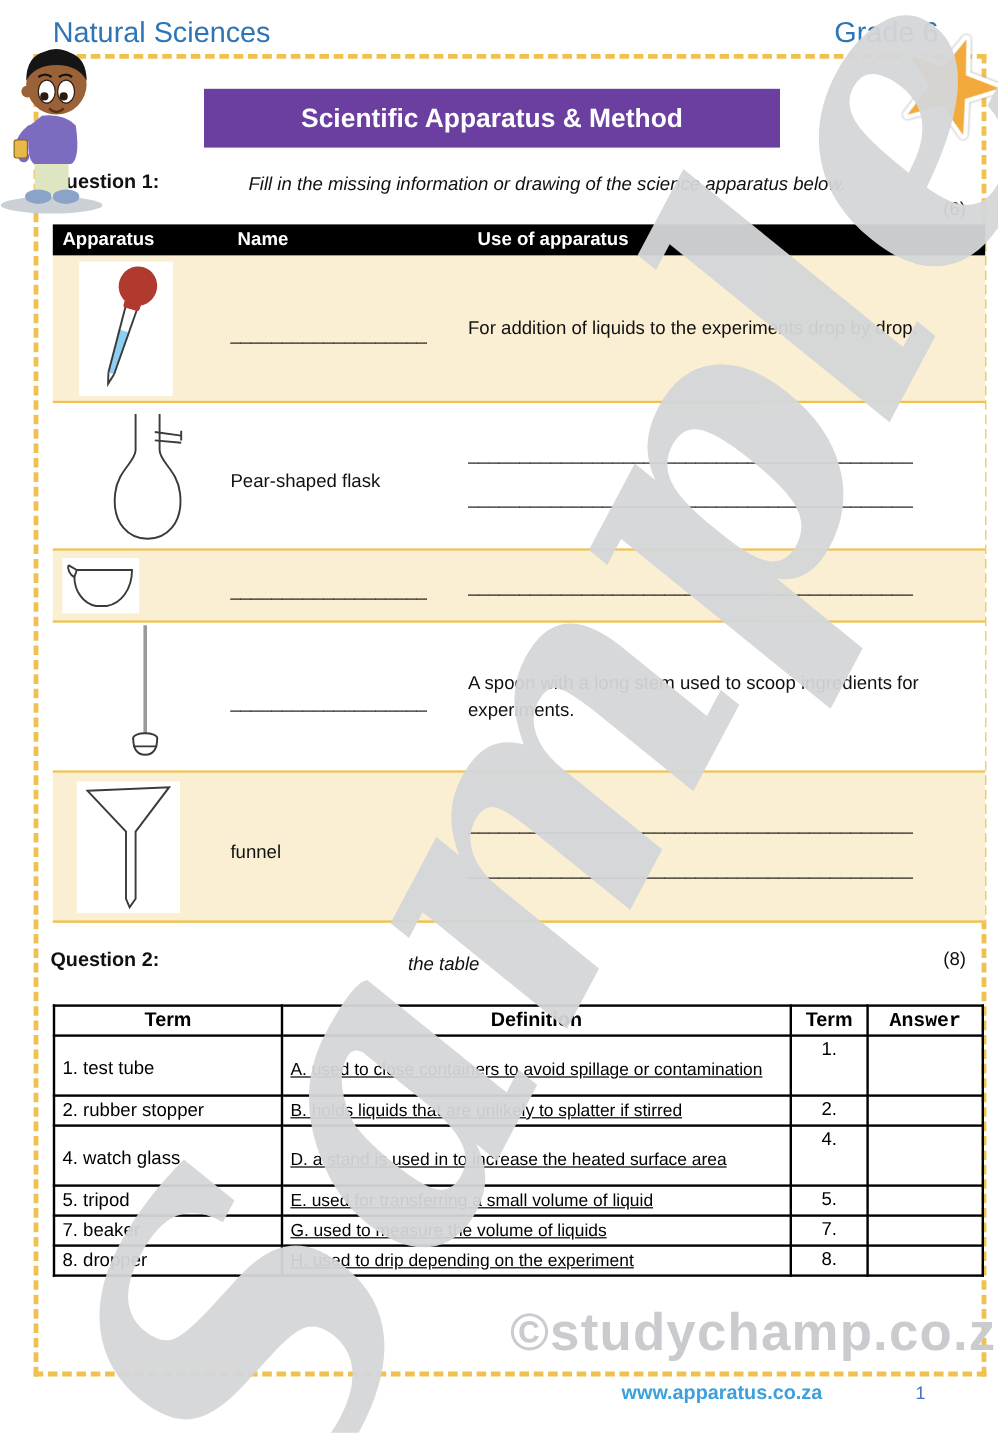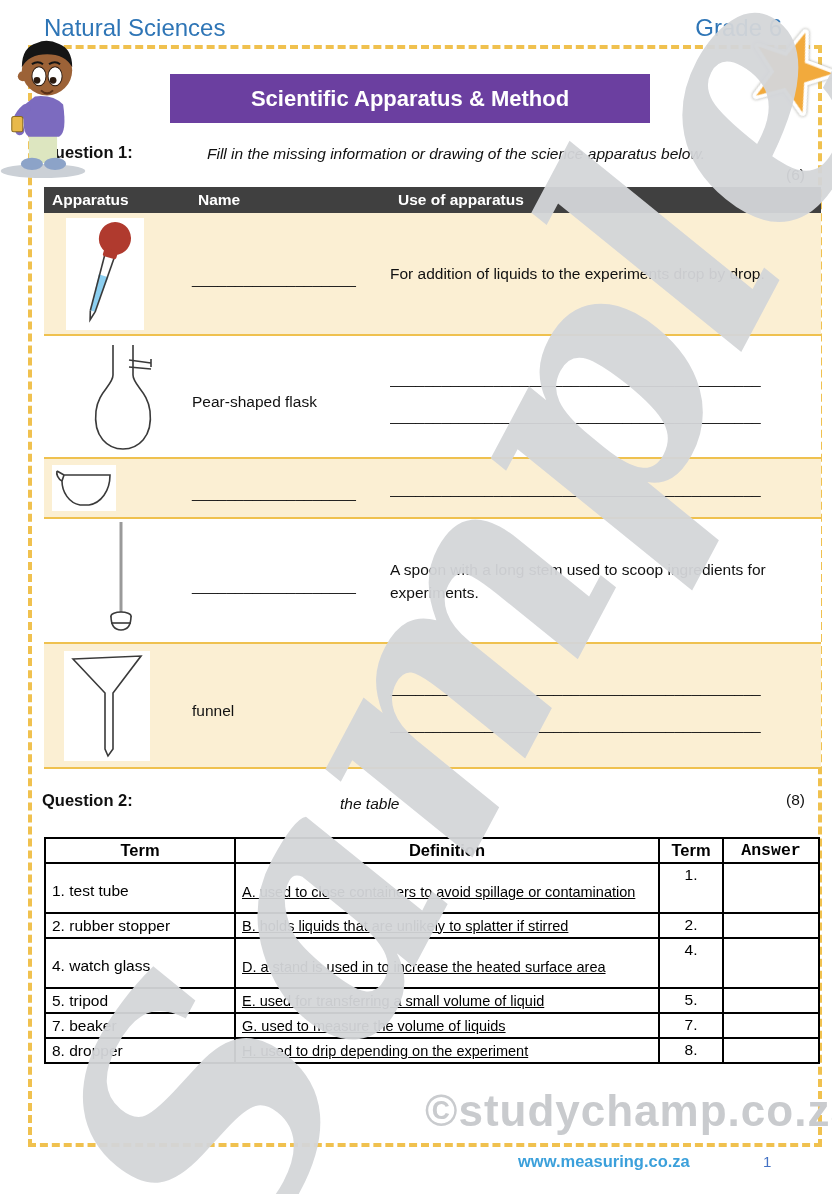--- a/index.html
+++ b/index.html
@@ -23,21 +23,21 @@
   .banner { position:absolute; left:170px; top:74px; width:480px; height:49px;
             background:#6B3FA0; color:#fff; font-weight:bold; font-size:22px;
             text-align:center; line-height:49px; z-index:3; }
 
   .qlabel { position:absolute; font-weight:bold; font-size:16.5px; color:#111; }
   .qinstr { position:absolute; font-style:italic; font-size:15.5px; color:#111; line-height:23px; }
   .qmarks { position:absolute; font-size:15.5px; color:#111; }
 
   
   .q1-table { position:absolute; left:44px; top:187px; width:777px; z-index:2; }
-  .q1-header { display:grid; grid-template-columns:146px 200px 1fr; background:#404040;
+  .q1-header { display:grid; grid-template-columns:146px 200px 1fr; background:#000000;
                height:26px; align-items:center; color:#fff; font-weight:bold; font-size:15.5px; }
   .q1-header div { padding-left:8px; }
   .q1-row { display:grid; grid-template-columns:146px 200px 1fr; align-items:center;
             border-bottom:2px solid #EFC14F; }
   .row-cream { background:#FBEFD3; }
   .row-white { background:#ffffff; }
   .h123 { height:123px; } .h60 { height:60px; } .h125 { height:125px; }
   .appa-cell { display:flex; align-items:center; height:100%; }
   .img-box { background:#fff; display:flex; align-items:center; justify-content:center; }
   .name-cell { font-size:15.5px; color:#111; padding-left:2px;margin-top:10px; }
@@ -264,16 +264,16 @@
       <td class="num">8.</td>
       <td class="ans"></td>
     </tr>
   </tbody>
     </table>
 
   <div class="wm-sample">Sample</div>
   <div class="wm-site">©studychamp.co.za</div>
 
   <div class="foot-copy">Copyright © 2016, StudyChamp. All rights reserved</div>
-  <div class="foot-site">www.measuring.co.za</div>
+  <div class="foot-site">www.apparatus.co.za</div>
   <div class="foot-page">1</div>
 
 </div>
 
 </body></html>

